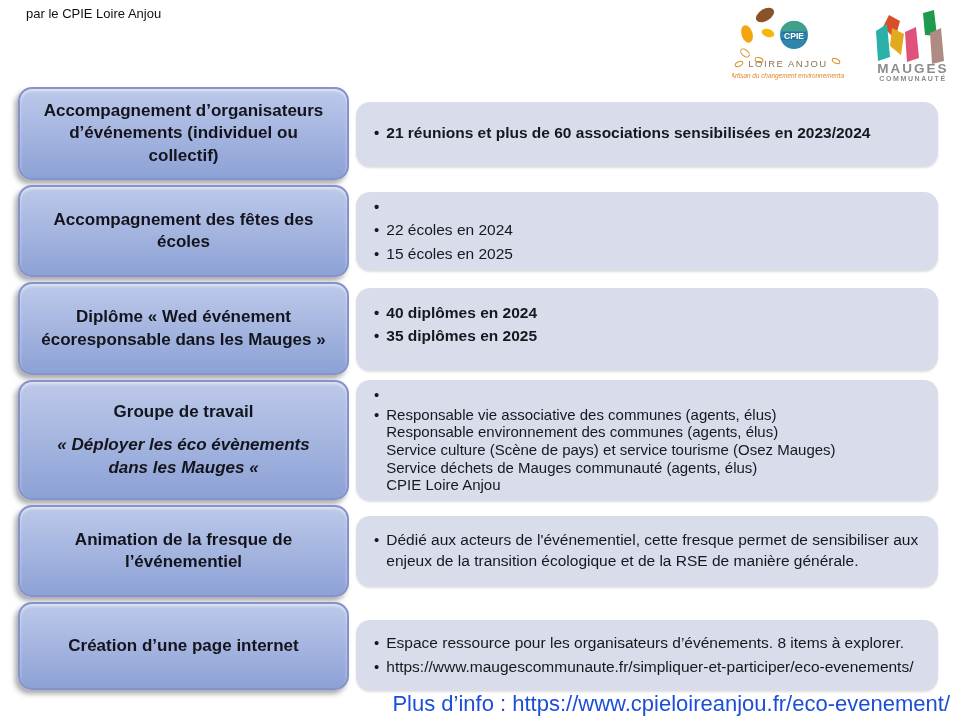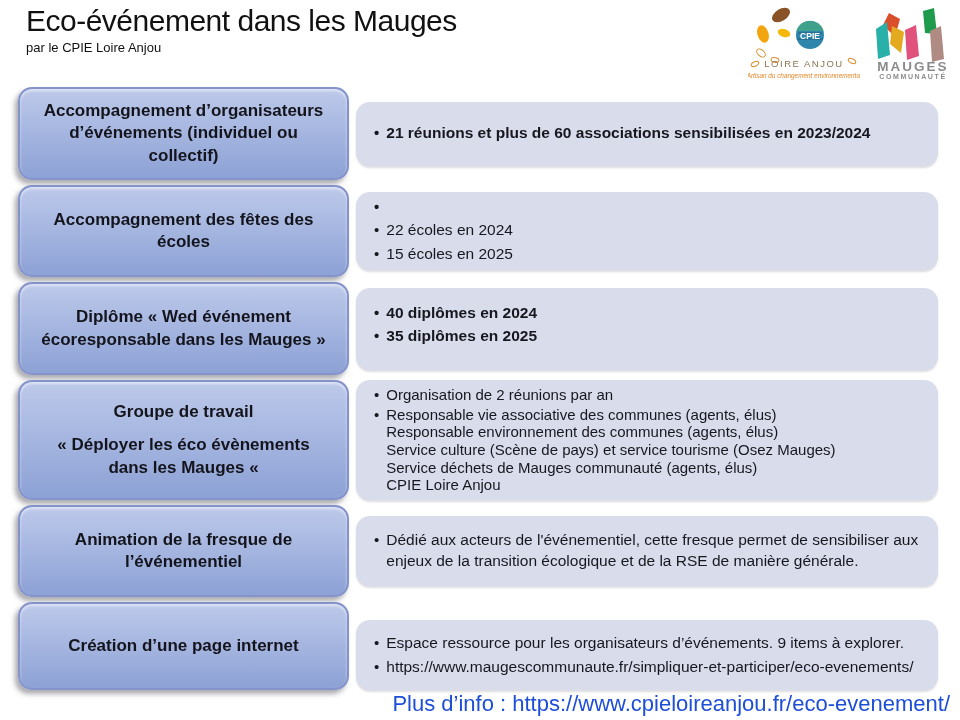--- a/index.html
+++ b/index.html
@@ -4,40 +4,40 @@
 <style>
   html,body{margin:0;padding:0;background:#fff;}
   .slide{
     position:relative;width:960px;height:720px;background:#ffffff;overflow:hidden;
     font-family:"Liberation Sans","DejaVu Sans",sans-serif;color:#17171f;
   }
   
   .title-block{position:absolute;left:26px;top:4px;}
   .title-block h1{margin:0;font-size:30px;font-weight:400;letter-spacing:-0.5px;color:#111;}
   .title-block h2{margin:2px 0 0 0;font-size:13px;font-weight:400;color:#111;}
-  .logos{position:absolute;top:3px;right:6px;display:flex;gap:12px;align-items:flex-start;}
+  .logos{position:absolute;top:3px;right:6px;display:flex;gap:28px;align-items:center;}
   
   .rows{position:absolute;left:18px;top:87px;width:920px;display:flex;flex-direction:column;gap:5px;}
   .row{display:flex;align-items:center;}
   .row:nth-child(1){height:93px;}
   .row:nth-child(2){height:92px;}
   .row:nth-child(3){height:93px;}
   .row:nth-child(4){height:120px;}
   .row:nth-child(5){height:92px;}
   .row:nth-child(6){height:88px;align-items:flex-end;}
   .label-box{
     width:291px;height:calc(100% - 20px);flex-shrink:0;
     padding:8px 18px;border-radius:14px;
     background:linear-gradient(180deg,var(--box-top) 0%,var(--box-bottom) 100%);
     border:2px solid var(--box-border);
     box-shadow:-3px 4px 5px rgba(90,90,100,0.5), inset 0 2px 3px rgba(255,255,255,0.55);
     display:flex;flex-direction:column;justify-content:center;
     text-align:center;font-weight:bold;font-size:17px;line-height:1.3;color:#14141c;
   }
-  .label-line + .label-line{margin-top:11px;}
+  .label-line + .label-line{margin-top:11px;font-style:italic;}
   .bar{
     flex:1;margin-left:7px;border-radius:14px;background:var(--bar);
     display:flex;flex-direction:column;justify-content:center;
     padding:8px 18px;box-sizing:border-box;
     box-shadow:0 2px 2px rgba(120,120,140,0.25);
   }
   .row:nth-child(1) .bar{height:64px;}
   .row:nth-child(2) .bar{height:78px;}
   .row:nth-child(3) .bar{height:82px;justify-content:flex-start;padding-top:12px;}
   .row:nth-child(4) .bar{height:120px;padding-top:6px;padding-bottom:6px;}
@@ -53,21 +53,20 @@
   .footer{position:absolute;right:10px;bottom:3px;font-size:22px;color:#1d4ed8;}
   
   svg text{font-family:"Liberation Sans","DejaVu Sans",sans-serif;}
 </style>
 </head>
 <body>
 
 <div class="slide">
 
   <div class="title-block">
-    <h1>Eco-événement dans les Mauges</h1>
     <h2>par le CPIE Loire Anjou</h2>
   </div>
 
   <div class="logos">
 
     <svg width="112" height="80" viewBox="0 0 112 80">
       <ellipse cx="33" cy="12" rx="10" ry="6" fill="#8a5327" transform="rotate(-32 33 12)"></ellipse>
       <ellipse cx="15" cy="31" rx="9" ry="5.5" fill="#f2a50c" transform="rotate(72 15 31)"></ellipse>
       <ellipse cx="36" cy="30" rx="6.5" ry="4" fill="#f4b70a" transform="rotate(18 36 30)"></ellipse>
       <ellipse cx="13" cy="50" rx="5" ry="3" fill="#ffffff" stroke="#d98e2a" stroke-width="1" transform="rotate(40 13 50)"></ellipse>
@@ -151,21 +150,20 @@
 
     <div class="row">
       <div class="label-box">
           <div class="label-line">Groupe de travail</div>
           <div class="label-line">« Déployer les éco évènements dans les Mauges «</div>
         </div>
       <div class="bar">
         <ul class="bullets">
             <li>
               <span class="dot">•</span>
-              <span class="btext">Organisation de 2 réunions par an</span>
             </li>
             <li>
               <span class="dot">•</span>
               <span class="btext">Responsable vie associative des communes (agents, élus)
 Responsable environnement des communes (agents, élus)
 Service culture (Scène de pays) et service tourisme (Osez Mauges)
 Service déchets de Mauges communauté (agents, élus)
 CPIE Loire Anjou</span>
             </li>
           </ul>
@@ -187,21 +185,21 @@
     </div>
 
     <div class="row">
       <div class="label-box">
           <div class="label-line">Création d’une page internet</div>
         </div>
       <div class="bar">
         <ul class="bullets">
             <li>
               <span class="dot">•</span>
-              <span class="btext">Espace ressource pour les organisateurs d’événements.  9 items à explorer.</span>
+              <span class="btext">Espace ressource pour les organisateurs d’événements.  8 items à explorer.</span>
             </li>
             <li>
               <span class="dot">•</span>
               <span class="btext">https://www.maugescommunaute.fr/simpliquer-et-participer/eco-evenements/</span>
             </li>
           </ul>
       </div>
     </div>
   </div>
 

